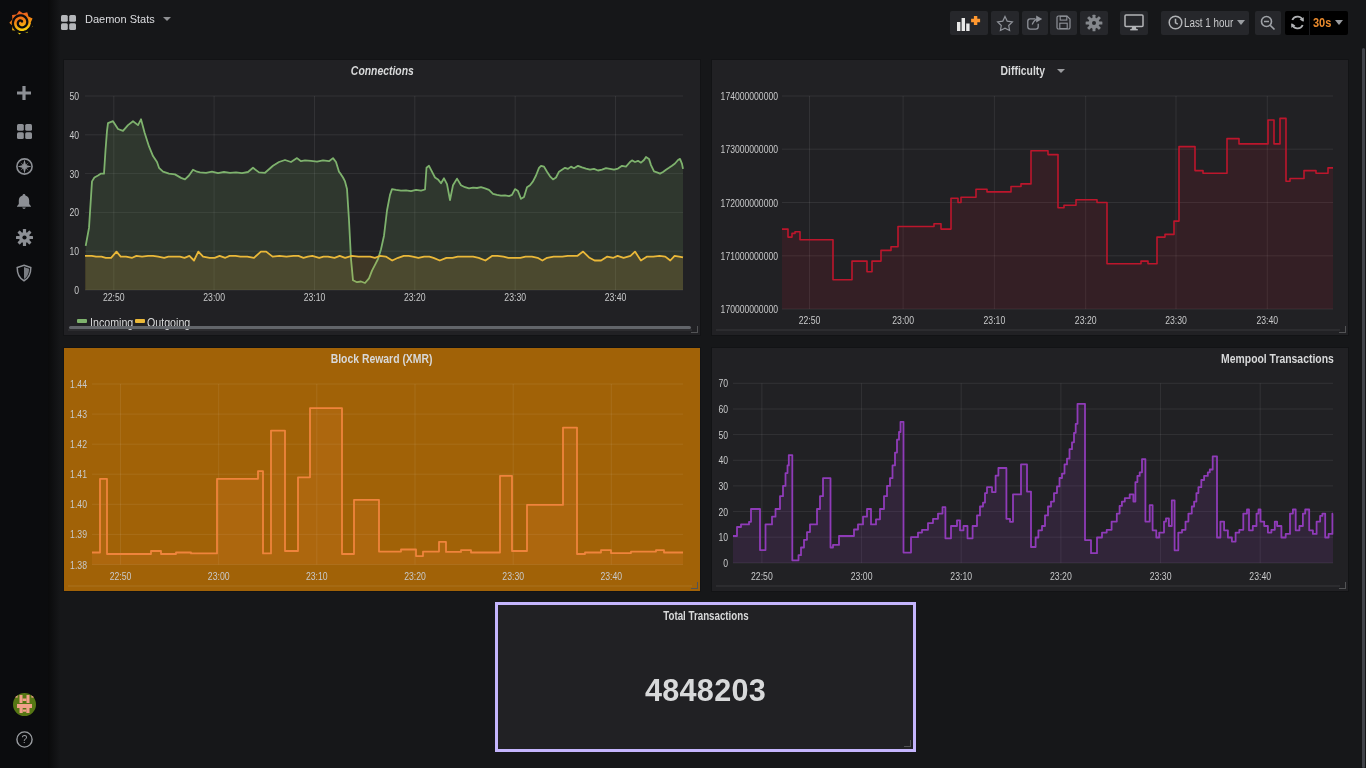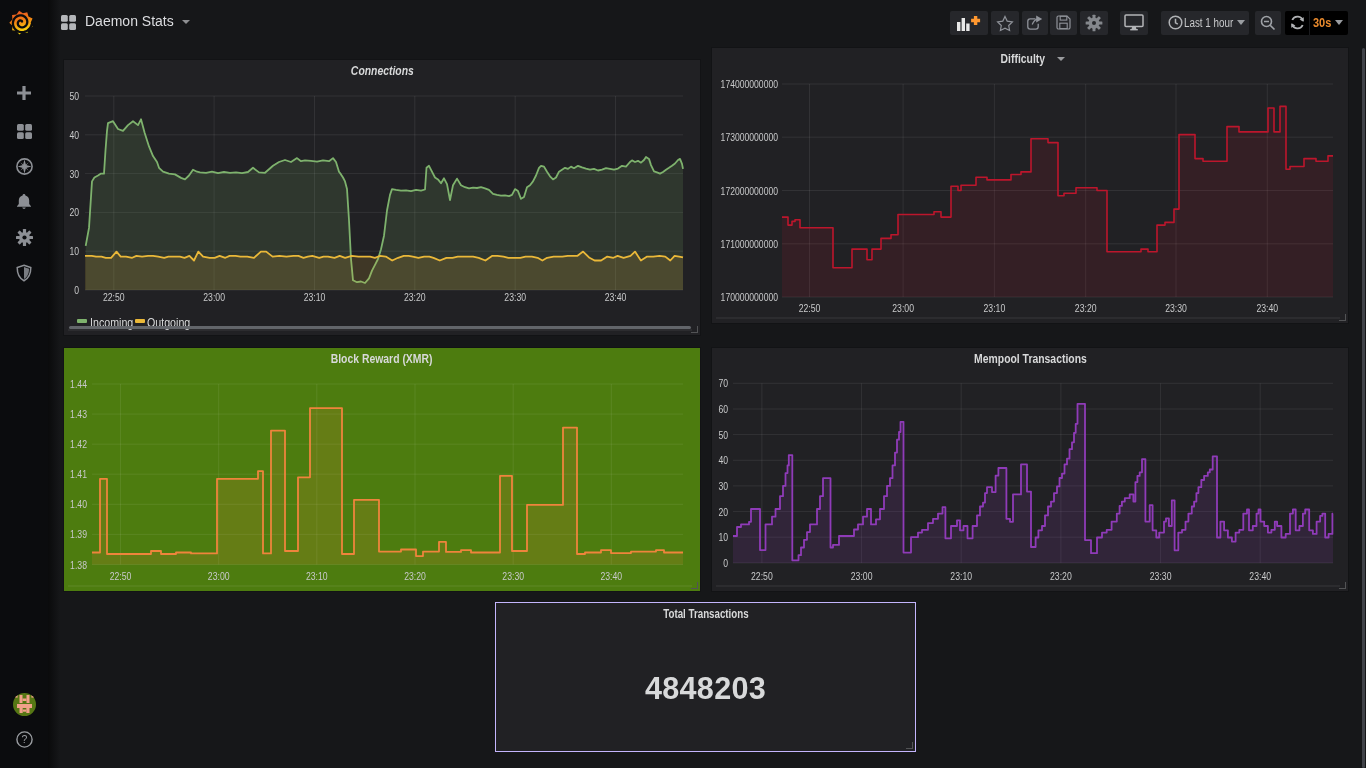--- a/index.html
+++ b/index.html
@@ -40,21 +40,21 @@
     <div style="position:absolute;left:0;top:255px;height:14px;font-size:13px;color:#d8d9da;white-space:nowrap;width:100%;">
       <span style="position:absolute;left:13px;top:4px;width:10px;height:4px;background:#7EB26D;border-radius:1px;"></span>
       <span style="position:absolute;left:26px;top:0;display:inline-block;transform:scaleX(0.82);transform-origin:0 50%;">Incoming</span>
       <span style="position:absolute;left:71px;top:4px;width:10px;height:4px;background:#EAB839;border-radius:1px;"></span>
       <span style="position:absolute;left:83px;top:0;display:inline-block;transform:scaleX(0.82);transform-origin:0 50%;">Outgoing</span>
     </div>
     <div style="position:absolute;left:4px;right:8px;bottom:4px;height:2px;background:rgba(255,255,255,0.05);"></div>
     <div style="position:absolute;left:5px;right:9px;bottom:6px;height:3px;background:#62656a;border-radius:2px;"></div>
     <div style="position:absolute;right:2px;bottom:2px;width:6px;height:6px;border-right:1px solid #525355;border-bottom:1px solid #525355;"></div>
   </div>
-<div style="position:absolute;left:711px;top:47px;width:638px;height:277px;background:#212124;border:1px solid #121315;box-sizing:border-box;">
+<div style="position:absolute;left:711px;top:59px;width:638px;height:277px;background:#212124;border:1px solid #121315;box-sizing:border-box;">
     <div style="position:absolute;left:0;right:0;top:3px;height:16px;text-align:center;font-size:13px;font-weight:bold;color:#d8d9da;white-space:nowrap;"><span style="display:inline-block;transform:scaleX(0.8);">Difficulty</span><span style="display:inline-block;margin-left:6px;vertical-align:2px;width:0;height:0;border-left:4px solid transparent;border-right:4px solid transparent;border-top:4px solid #9a9b9e;"></span></div>
     <svg width="638" height="277" viewBox="0 0 638 277" font-family="Liberation Sans, sans-serif" style="position:absolute;left:0;top:0">
       <line x1="70" y1="249" x2="621" y2="249" stroke="rgba(255,255,255,0.08)" stroke-width="1"></line>
       <line x1="70" y1="195.8" x2="621" y2="195.8" stroke="rgba(255,255,255,0.08)" stroke-width="1"></line>
       <line x1="70" y1="142.5" x2="621" y2="142.5" stroke="rgba(255,255,255,0.08)" stroke-width="1"></line>
       <line x1="70" y1="89.2" x2="621" y2="89.2" stroke="rgba(255,255,255,0.08)" stroke-width="1"></line>
       <line x1="70" y1="36" x2="621" y2="36" stroke="rgba(255,255,255,0.08)" stroke-width="1"></line>
       <line x1="97.5" y1="36" x2="97.5" y2="249" stroke="rgba(255,255,255,0.08)" stroke-width="1"></line>
       <line x1="191.1" y1="36" x2="191.1" y2="249" stroke="rgba(255,255,255,0.08)" stroke-width="1"></line>
       <line x1="282.4" y1="36" x2="282.4" y2="249" stroke="rgba(255,255,255,0.08)" stroke-width="1"></line>
@@ -71,21 +71,21 @@
       <text x="97.5" y="264" text-anchor="middle" font-size="11.7" fill="#c8c9ca" textLength="21.7" lengthAdjust="spacingAndGlyphs">22:50</text>
       <text x="191.1" y="264" text-anchor="middle" font-size="11.7" fill="#c8c9ca" textLength="21.7" lengthAdjust="spacingAndGlyphs">23:00</text>
       <text x="282.4" y="264" text-anchor="middle" font-size="11.7" fill="#c8c9ca" textLength="21.7" lengthAdjust="spacingAndGlyphs">23:10</text>
       <text x="373.7" y="264" text-anchor="middle" font-size="11.7" fill="#c8c9ca" textLength="21.7" lengthAdjust="spacingAndGlyphs">23:20</text>
       <text x="464" y="264" text-anchor="middle" font-size="11.7" fill="#c8c9ca" textLength="21.7" lengthAdjust="spacingAndGlyphs">23:30</text>
       <text x="555.3" y="264" text-anchor="middle" font-size="11.7" fill="#c8c9ca" textLength="21.7" lengthAdjust="spacingAndGlyphs">23:40</text>
     </svg>
     <div style="position:absolute;left:4px;right:8px;bottom:4px;height:2px;background:rgba(255,255,255,0.05);"></div>
     <div style="position:absolute;right:2px;bottom:2px;width:6px;height:6px;border-right:1px solid #525355;border-bottom:1px solid #525355;"></div>
   </div>
-<div style="position:absolute;left:63px;top:347px;width:638px;height:245px;background:#4d7c0f;border:1px solid #121315;box-sizing:border-box;">
+<div style="position:absolute;left:63px;top:347px;width:638px;height:245px;background:#a16207;border:1px solid #121315;box-sizing:border-box;">
     <div style="position:absolute;left:0;right:0;top:3px;height:16px;text-align:center;font-size:13px;font-weight:bold;color:#d8d9da;white-space:nowrap;"><span style="display:inline-block;transform:scaleX(0.8);">Block Reward (XMR)</span></div>
     <svg width="638" height="245" viewBox="0 0 638 245" font-family="Liberation Sans, sans-serif" style="position:absolute;left:0;top:0">
       <line x1="28" y1="216.5" x2="619" y2="216.5" stroke="rgba(255,255,255,0.08)" stroke-width="1"></line>
       <line x1="28" y1="186.4" x2="619" y2="186.4" stroke="rgba(255,255,255,0.08)" stroke-width="1"></line>
       <line x1="28" y1="156.3" x2="619" y2="156.3" stroke="rgba(255,255,255,0.08)" stroke-width="1"></line>
       <line x1="28" y1="126.2" x2="619" y2="126.2" stroke="rgba(255,255,255,0.08)" stroke-width="1"></line>
       <line x1="28" y1="96.2" x2="619" y2="96.2" stroke="rgba(255,255,255,0.08)" stroke-width="1"></line>
       <line x1="28" y1="66.1" x2="619" y2="66.1" stroke="rgba(255,255,255,0.08)" stroke-width="1"></line>
       <line x1="28" y1="36" x2="619" y2="36" stroke="rgba(255,255,255,0.08)" stroke-width="1"></line>
       <line x1="56.5" y1="36" x2="56.5" y2="216.5" stroke="rgba(255,255,255,0.08)" stroke-width="1"></line>
@@ -107,21 +107,21 @@
       <text x="154.7" y="232" text-anchor="middle" font-size="11.7" fill="#c8c9ca" textLength="21.7" lengthAdjust="spacingAndGlyphs">23:00</text>
       <text x="252.8" y="232" text-anchor="middle" font-size="11.7" fill="#c8c9ca" textLength="21.7" lengthAdjust="spacingAndGlyphs">23:10</text>
       <text x="351" y="232" text-anchor="middle" font-size="11.7" fill="#c8c9ca" textLength="21.7" lengthAdjust="spacingAndGlyphs">23:20</text>
       <text x="449.2" y="232" text-anchor="middle" font-size="11.7" fill="#c8c9ca" textLength="21.7" lengthAdjust="spacingAndGlyphs">23:30</text>
       <text x="547.3" y="232" text-anchor="middle" font-size="11.7" fill="#c8c9ca" textLength="21.7" lengthAdjust="spacingAndGlyphs">23:40</text>
     </svg>
     <div style="position:absolute;left:4px;right:8px;bottom:4px;height:2px;background:rgba(255,255,255,0.05);"></div>
     <div style="position:absolute;right:2px;bottom:2px;width:6px;height:6px;border-right:1px solid #525355;border-bottom:1px solid #525355;"></div>
   </div>
 <div style="position:absolute;left:711px;top:347px;width:638px;height:245px;background:#212124;border:1px solid #121315;box-sizing:border-box;">
-    <div style="position:absolute;left:0;right:0;top:3px;height:16px;text-align:center;font-size:13px;font-weight:bold;color:#d8d9da;white-space:nowrap;"><span style="display:inline-block;transform:scaleX(0.8);">Mempool Transactions</span></div>
+    <div style="position:absolute;left:0;right:0;top:3px;height:16px;text-align:right;font-size:13px;font-weight:bold;color:#d8d9da;white-space:nowrap;"><span style="display:inline-block;transform:scaleX(0.8);">Mempool Transactions</span></div>
     <svg width="638" height="245" viewBox="0 0 638 245" font-family="Liberation Sans, sans-serif" style="position:absolute;left:0;top:0">
       <line x1="21" y1="214.9" x2="621" y2="214.9" stroke="rgba(255,255,255,0.08)" stroke-width="1"></line>
       <line x1="21" y1="189.2" x2="621" y2="189.2" stroke="rgba(255,255,255,0.08)" stroke-width="1"></line>
       <line x1="21" y1="163.6" x2="621" y2="163.6" stroke="rgba(255,255,255,0.08)" stroke-width="1"></line>
       <line x1="21" y1="137.9" x2="621" y2="137.9" stroke="rgba(255,255,255,0.08)" stroke-width="1"></line>
       <line x1="21" y1="112.3" x2="621" y2="112.3" stroke="rgba(255,255,255,0.08)" stroke-width="1"></line>
       <line x1="21" y1="86.6" x2="621" y2="86.6" stroke="rgba(255,255,255,0.08)" stroke-width="1"></line>
       <line x1="21" y1="61" x2="621" y2="61" stroke="rgba(255,255,255,0.08)" stroke-width="1"></line>
       <line x1="21" y1="35.3" x2="621" y2="35.3" stroke="rgba(255,255,255,0.08)" stroke-width="1"></line>
       <line x1="49.9" y1="35.3" x2="49.9" y2="214.9" stroke="rgba(255,255,255,0.08)" stroke-width="1"></line>
@@ -143,32 +143,32 @@
       <text x="49.9" y="232" text-anchor="middle" font-size="11.7" fill="#c8c9ca" textLength="21.7" lengthAdjust="spacingAndGlyphs">22:50</text>
       <text x="149.6" y="232" text-anchor="middle" font-size="11.7" fill="#c8c9ca" textLength="21.7" lengthAdjust="spacingAndGlyphs">23:00</text>
       <text x="249.2" y="232" text-anchor="middle" font-size="11.7" fill="#c8c9ca" textLength="21.7" lengthAdjust="spacingAndGlyphs">23:10</text>
       <text x="348.9" y="232" text-anchor="middle" font-size="11.7" fill="#c8c9ca" textLength="21.7" lengthAdjust="spacingAndGlyphs">23:20</text>
       <text x="448.6" y="232" text-anchor="middle" font-size="11.7" fill="#c8c9ca" textLength="21.7" lengthAdjust="spacingAndGlyphs">23:30</text>
       <text x="548.2" y="232" text-anchor="middle" font-size="11.7" fill="#c8c9ca" textLength="21.7" lengthAdjust="spacingAndGlyphs">23:40</text>
     </svg>
     <div style="position:absolute;left:4px;right:8px;bottom:4px;height:2px;background:rgba(255,255,255,0.05);"></div>
     <div style="position:absolute;right:2px;bottom:2px;width:6px;height:6px;border-right:1px solid #525355;border-bottom:1px solid #525355;"></div>
   </div>
-<div style="position:absolute;left:495px;top:602px;width:421px;height:150px;background:#212124;border:1px solid #c4b5fd;box-sizing:border-box;">
+<div style="position:absolute;left:495px;top:602px;width:421px;height:150px;background:#212124;border:3px solid #c4b5fd;box-sizing:border-box;">
     <div style="position:absolute;left:0;right:0;top:3px;height:16px;text-align:center;font-size:13px;font-weight:bold;color:#d8d9da;white-space:nowrap;"><span style="display:inline-block;transform:scaleX(0.75);">Total Transactions</span></div>
     <div style="position:absolute;left:0;right:0;top:67.5px;text-align:center;font-size:30.6px;font-weight:bold;letter-spacing:0.3px;color:#d8d9da;">4848203</div>
     <div style="position:absolute;right:2px;bottom:2px;width:6px;height:6px;border-right:1px solid #525355;border-bottom:1px solid #525355;"></div>
   </div>
 <svg width="15" height="15" viewBox="0 0 15 15" style="position:absolute;left:61px;top:15px;">
 <rect x="0" y="0" width="6.8" height="6.8" rx="1.5" fill="#b4b6b9"></rect>
     <rect x="8.2" y="0" width="6.8" height="6.8" rx="1.5" fill="#b4b6b9"></rect>
 <rect x="0" y="8.2" width="6.8" height="6.8" rx="1.5" fill="#b4b6b9"></rect>
     <rect x="8.2" y="8.2" width="6.8" height="6.8" rx="1.5" fill="#b4b6b9"></rect>
   </svg>
-<div style="position:absolute;left:85px;top:13px;font-size:14px;color:#dcdde0;">Daemon Stats<span style="display:inline-block;margin-left:8px;vertical-align:2.5px;width:0;height:0;border-left:4.5px solid transparent;border-right:4.5px solid transparent;border-top:4.5px solid #8e8f92;"></span></div>
+<div style="position:absolute;left:85px;top:13px;font-size:11px;color:#dcdde0;">Daemon Stats<span style="display:inline-block;margin-left:8px;vertical-align:2.5px;width:0;height:0;border-left:4.5px solid transparent;border-right:4.5px solid transparent;border-top:4.5px solid #8e8f92;"></span></div>
 <div style="position:absolute;top:10.5px;height:24px;background:#26272b;border-radius:2px;box-sizing:border-box;left:950px;width:38px;">
     <svg width="24" height="16" viewBox="0 0 24 16" style="position:absolute;left:7px;top:4px;">
 <rect x="0" y="7" width="3.4" height="9" fill="#e8e8e8"></rect>
       <rect x="4.6" y="3" width="3.4" height="13" fill="#e8e8e8"></rect>
       <rect x="9.2" y="8.5" width="3.4" height="7.5" fill="#e8e8e8"></rect>
 <path stroke="#ff9830" stroke-width="3.4" d="M18.6 1v9M14.1 5.5h9"></path>
     </svg>
   </div>
 <div style="position:absolute;top:10.5px;height:24px;background:#26272b;border-radius:2px;box-sizing:border-box;left:991px;width:28px;">
     <svg width="18" height="17" viewBox="0 0 18 17" style="position:absolute;left:5px;top:4px;">

